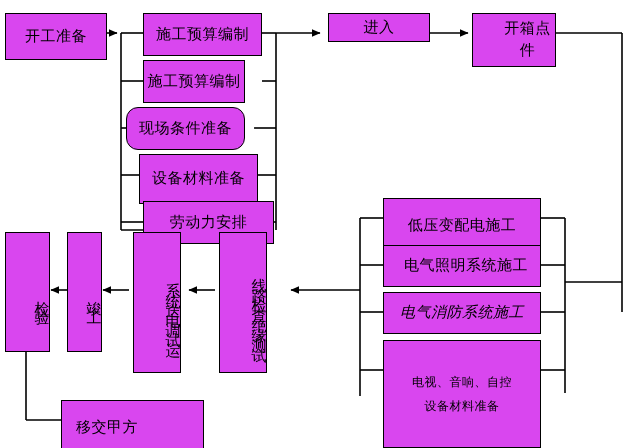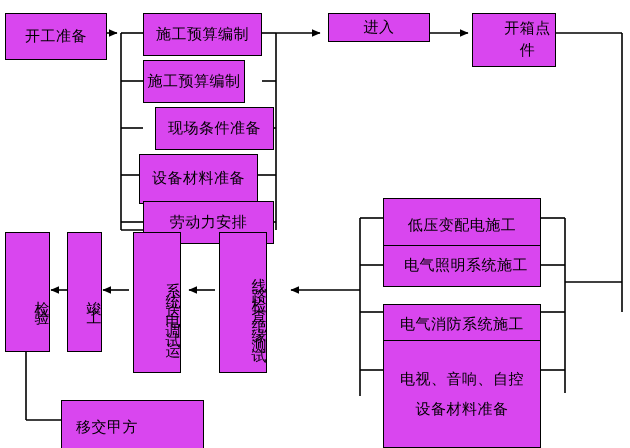--- a/index.html
+++ b/index.html
@@ -31,21 +31,21 @@
     writing-mode:vertical-rl;
     text-orientation:upright;
     letter-spacing:10px;
     line-height:1;
     padding-top:6px;
     align-items:flex-start;
   }
   .node.two-line{
     flex-direction:column;
     line-height:2.0;
-    font-size:15px;
+    font-size:12px;
   }
 </style>
 </head>
 <body>
 
 <div id="canvas">
 
   <svg id="wires" viewBox="0 0 630 448" xmlns="http://www.w3.org/2000/svg">
     <defs>
       <marker id="ah" markerWidth="9" markerHeight="9" refX="8" refY="4.5" orient="auto" markerUnits="userSpaceOnUse">
@@ -100,31 +100,31 @@
 
       <line x1="26" y1="352" x2="26" y2="420"></line>
       <line x1="26" y1="420" x2="61" y2="420"></line>
     </g>
   </svg>
 
   <div class="node" style="left:5px;top:13px;width:102px;height:47px;">开工准备</div>
 
   <div class="node" style="left:143px;top:13px;width:119px;height:43px;">施工预算编制</div>
   <div class="node" style="left:143px;top:60px;width:102px;height:43px;">施工预算编制</div>
-  <div class="node" style="left:155px;top:107px;width:119px;height:43px;">现场条件准备</div>
+  <div class="node" style="left:126px;top:107px;width:119px;height:43px;border-radius:12px;">现场条件准备</div>
   <div class="node" style="left:139px;top:154px;width:119px;height:50px;">设备材料准备</div>
   <div class="node" style="left:143px;top:201px;width:131px;height:43px;">劳动力安排</div>
 
   <div class="node" style="left:328px;top:13px;width:102px;height:29px;">进入</div>
 
   <div class="node" style="left:472px;top:13px;width:84px;height:54px;padding-left:27px;">开箱点件</div>
 
   <div class="node" style="left:383px;top:198px;width:158px;height:56px;">低压变配电施工</div>
   <div class="node" style="left:383px;top:245px;width:158px;height:42px;padding-left:8px;">电气照明系统施工</div>
-  <div class="node" style="left:383px;top:304px;width:158px;height:42px;">电气消防系统施工</div>
+  <div class="node" style="left:383px;top:292px;width:158px;height:42px;font-style:italic;">电气消防系统施工</div>
   <div class="node two-line" style="left:383px;top:340px;width:158px;height:108px;">
     <span>电视、音响、自控</span>
     <span>设备材料准备</span>
   </div>
 
   <div class="node vert" style="left:219px;top:232px;width:48px;height:141px;">线路检查绝缘测试</div>
 
   <div class="node vert" style="left:133px;top:232px;width:48px;height:141px;">系统送电调试运</div>
 
   <div class="node vert" style="left:67px;top:232px;width:35px;height:120px;padding-top:14px;">竣工</div>

